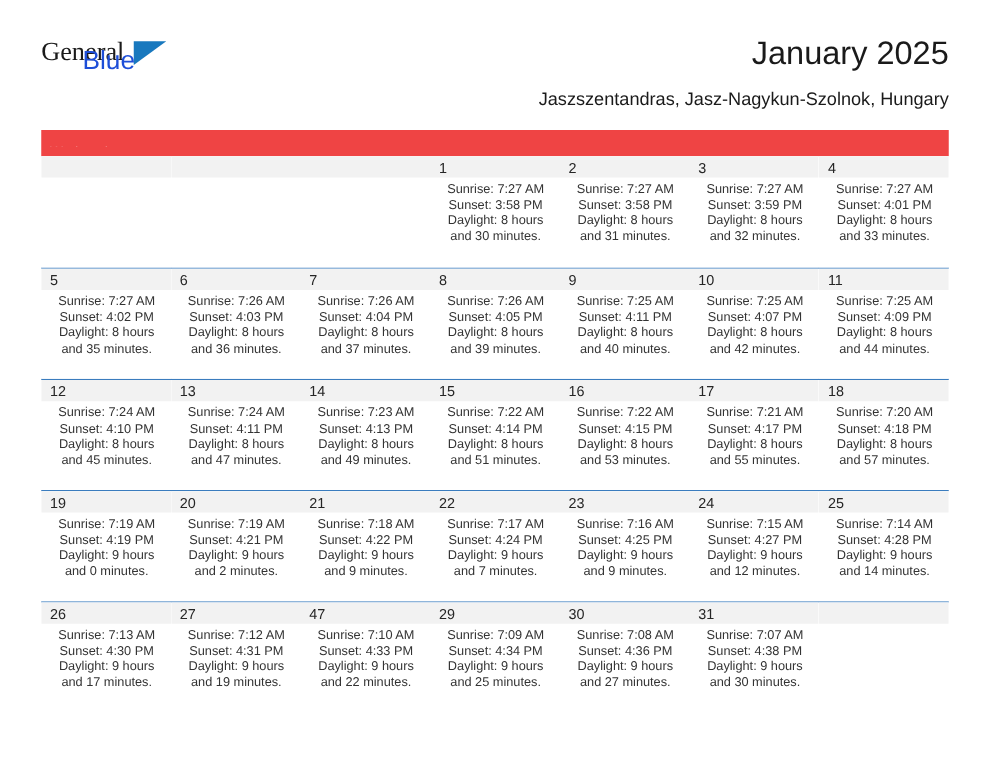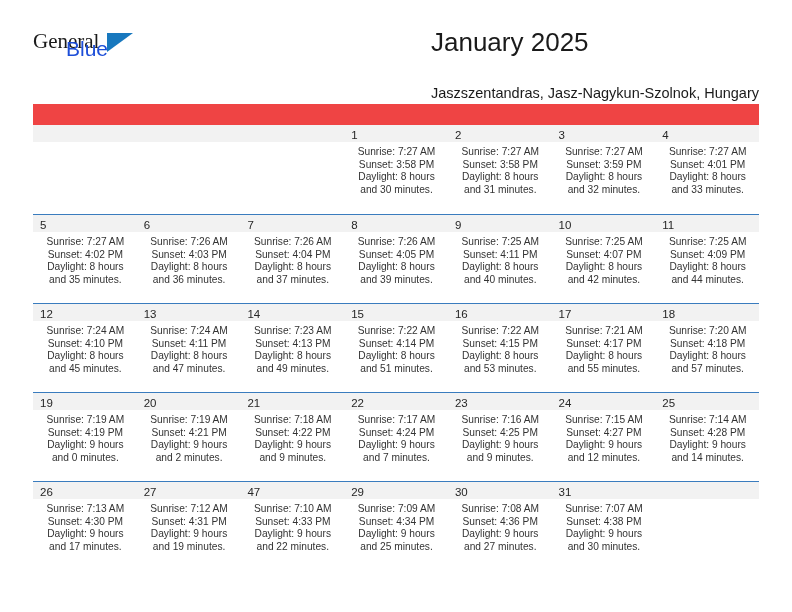--- a/index.html
+++ b/index.html
@@ -59,34 +59,35 @@
     width: 0;
     height: 0;
     border-left: 26px solid #1878be;
     border-bottom: 19px solid transparent;
   }
 
   .title-block {
     position: absolute;
     right: 0;
     top: 0;
+    text-align: right;
   }
   .cal-title {
     font-size: 26px;
     line-height: 32px;
     color: #1a1a1a;
     font-weight: normal;
     margin: 0;
     white-space: nowrap;
   }
   .cal-subtitle {
     font-size: 14.5px;
     line-height: 20px;
     color: #1a1a1a;
-    margin: 25px 0 0 0;
+    margin: 12px 0 0 0;
     white-space: nowrap;
   }
 
   
   .calendar {
     position: absolute;
     left: 33px;
     top: 104px;
     width: 726px;
   }

